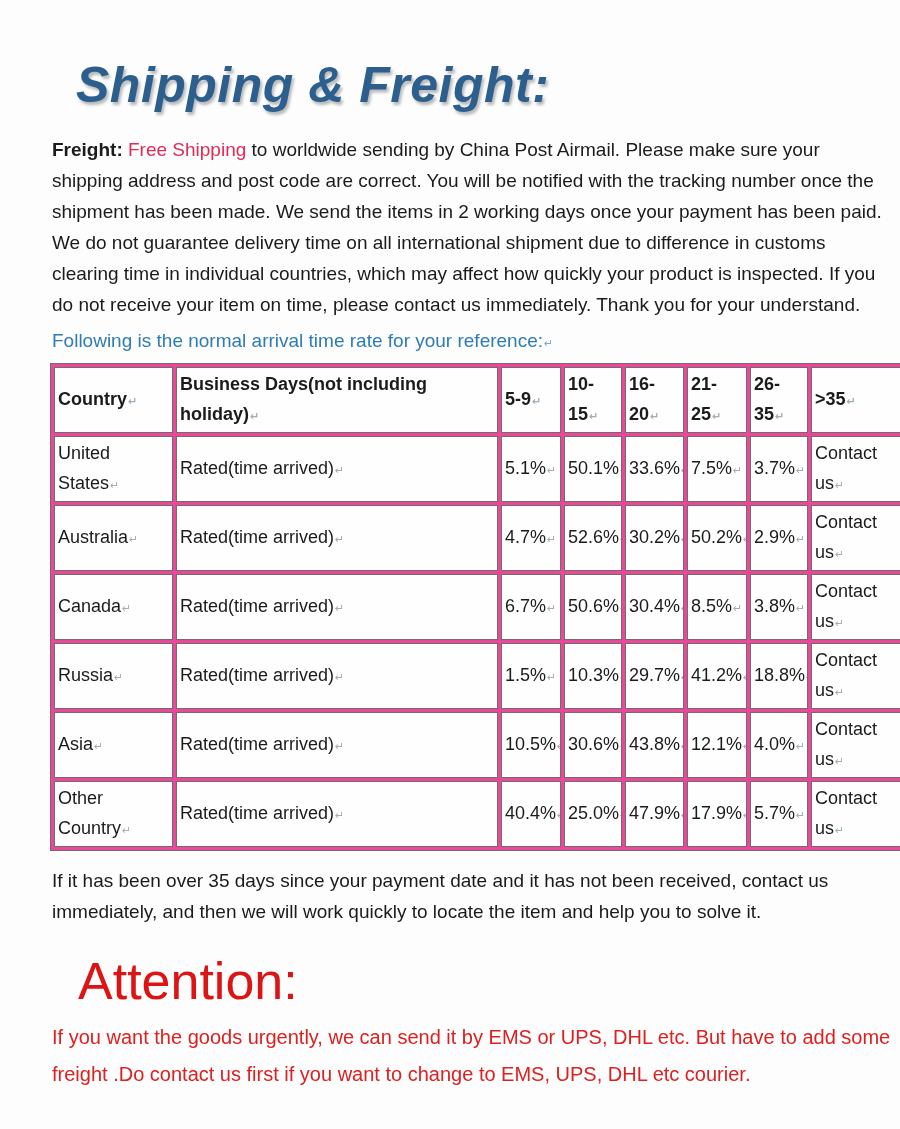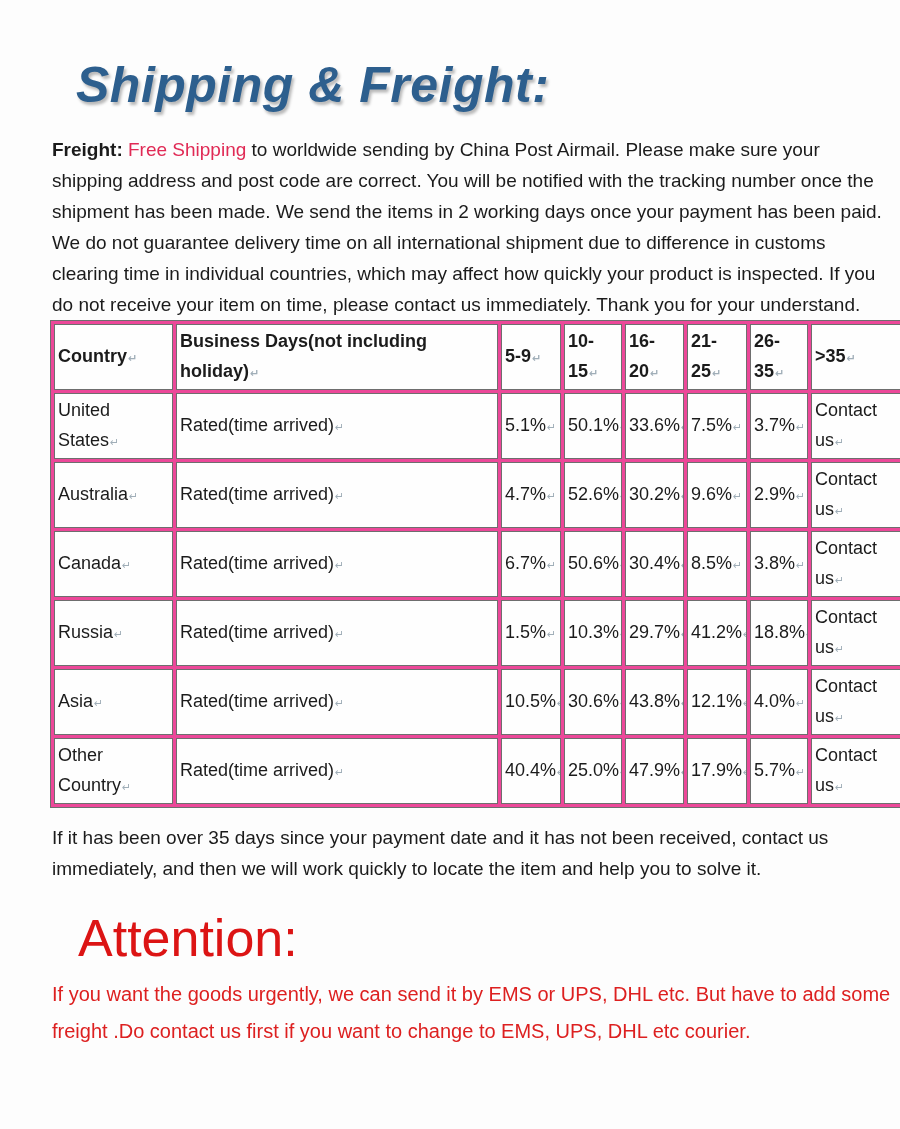--- a/index.html
+++ b/index.html
@@ -57,20 +57,21 @@
 <body>
 
 <div class="page">
 
   <h1 class="title" style="color: rgb(45, 95, 142);">Shipping &amp; Freight:</h1>
 
   <p class="intro"><span class="blabel">Freight:</span>
     <span class="hl" style="color: rgb(224, 42, 85);">Free Shipping</span>
     <span>to worldwide sending by China Post Airmail. Please make sure your shipping address and post code are correct. You will be notified with the tracking number once the shipment has been made. We send the items in 2 working days once your payment has been paid. We do not guarantee delivery time on all international shipment due to difference in customs clearing time in individual countries, which may affect how quickly your product is inspected. If you do not receive your item on time, please contact us immediately. Thank you for your understand.</span></p>
 
+  <p class="caption" style="color: rgb(46, 124, 181);"><span>Following is the normal arrival time rate for your reference:</span><span class="pmark mark-blue">↵</span></p>
 
   <table class="ship">
       <colgroup>
         <col style="width: 119px;">
         <col style="width: 322px;">
         <col style="width: 60px;">
         <col style="width: 58px;">
         <col style="width: 59px;">
         <col style="width: 60px;">
         <col style="width: 58px;">
@@ -101,21 +102,21 @@
           <td><span>3.7%</span><span class="pmark mark-gray">↵</span></td>
           <td><span>Contact
 us</span><span class="pmark mark-gray">↵</span></td>
         </tr>
         <tr class="datarow">
           <td><span>Australia</span><span class="pmark mark-gray">↵</span></td>
           <td><span>Rated(time arrived)</span><span class="pmark mark-gray">↵</span></td>
           <td><span>4.7%</span><span class="pmark mark-gray">↵</span></td>
           <td><span>52.6%</span><span class="pmark mark-gray">↵</span></td>
           <td><span>30.2%</span><span class="pmark mark-gray">↵</span></td>
-          <td><span>9.6%</span><span class="pmark mark-gray">↵</span></td>
+          <td><span>50.2%</span><span class="pmark mark-gray">↵</span></td>
           <td><span>2.9%</span><span class="pmark mark-gray">↵</span></td>
           <td><span>Contact
 us</span><span class="pmark mark-gray">↵</span></td>
         </tr>
         <tr class="datarow">
           <td><span>Canada</span><span class="pmark mark-gray">↵</span></td>
           <td><span>Rated(time arrived)</span><span class="pmark mark-gray">↵</span></td>
           <td><span>6.7%</span><span class="pmark mark-gray">↵</span></td>
           <td><span>50.6%</span><span class="pmark mark-gray">↵</span></td>
           <td><span>30.4%</span><span class="pmark mark-gray">↵</span></td>

